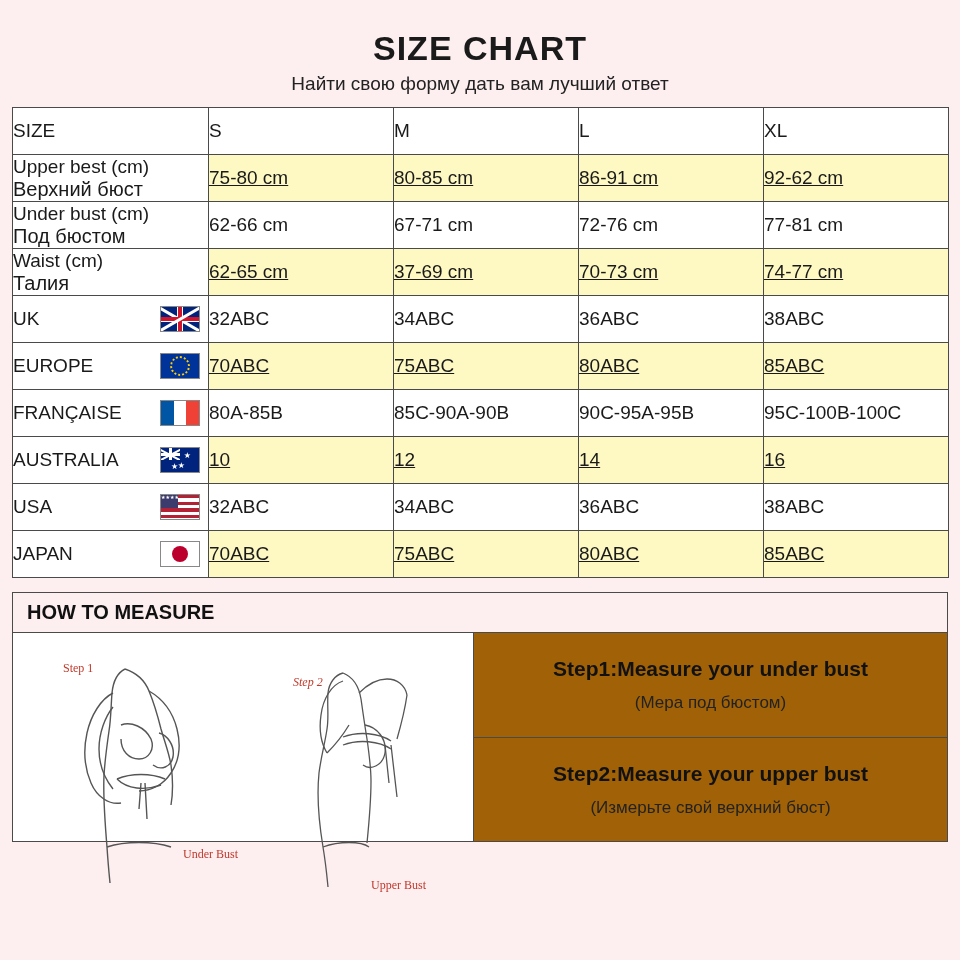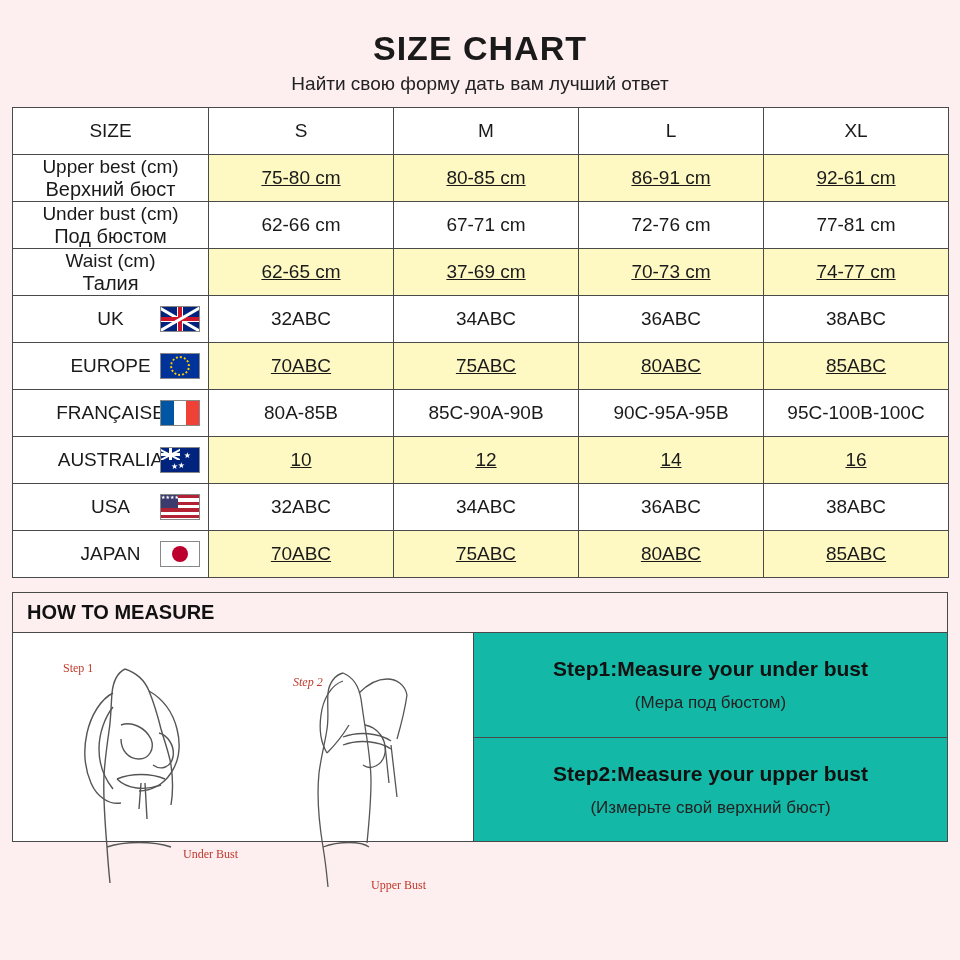--- a/index.html
+++ b/index.html
@@ -54,21 +54,20 @@
   
   .size-table {
     border-collapse: collapse;
     width: 936px;
     margin-top: 12px;
     table-layout: fixed;
     background: #fff;
   }
   .size-table td, .size-table th {
     border: 1px solid #4a4a4a;
-    text-align: center;
     font-weight: normal;
     font-size: 19px;
     padding: 0;
     height: 46px;
     color: #1a1a1a;
   }
   .col-label { width: 196px; }
   .col-val { width: 185px; }
 
   .hdr-label { font-size: 19px; }
@@ -184,21 +183,21 @@
     display: flex;
     flex-direction: column;
   }
   .step-block {
     flex: 1;
     display: flex;
     flex-direction: column;
     align-items: center;
     justify-content: center;
     text-align: center;
-    background: #14b8a6;
+    background: #a16207;
   }
   .step-block.top { border-bottom: 1px solid #4a4a4a; }
   .step-main {
     font-size: 21px;
     font-weight: bold;
     color: #111;
   }
   .step-ru {
     font-size: 17px;
     margin-top: 12px;
@@ -245,21 +244,21 @@
       </tr>
 
       <tr>
         <td class="lbl-cell">
           <span>Upper best (cm)</span>
           <span class="ru">Верхний бюст</span>
         </td>
         <td class="r-pink">75-80 cm</td>
         <td class="r-pink">80-85 cm</td>
         <td class="r-pink">86-91 cm</td>
-        <td class="r-pink">92-61 cm</td>
+        <td class="r-pink">92-62 cm</td>
       </tr>
 
       <tr>
         <td class="lbl-cell">
           <span>Under bust (cm)</span>
           <span class="ru">Под бюстом</span>
         </td>
         <td class="r-white">62-66 cm</td>
         <td class="r-white">67-71 cm</td>
         <td class="r-white">72-76 cm</td>

